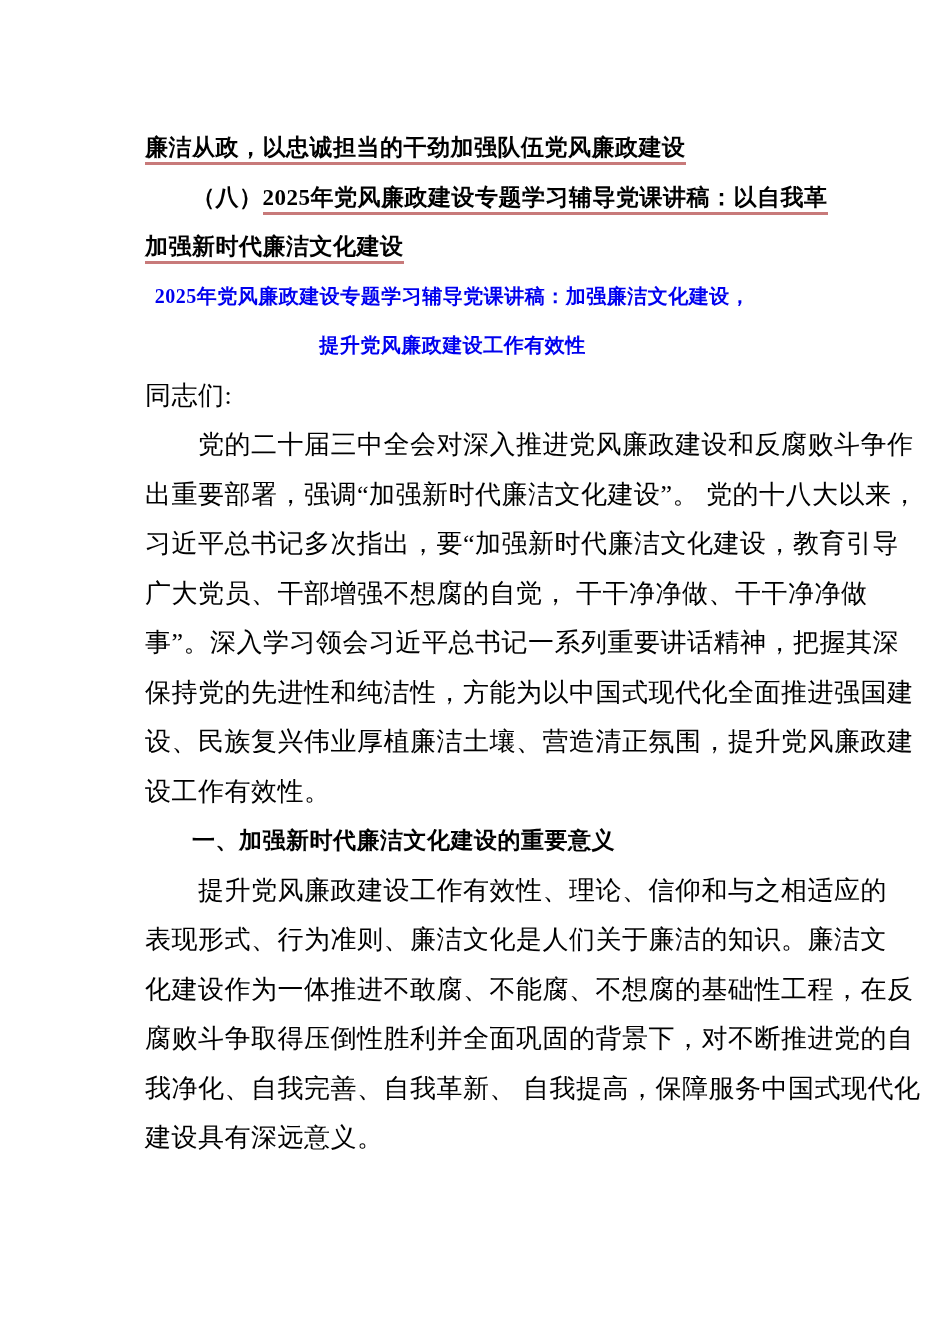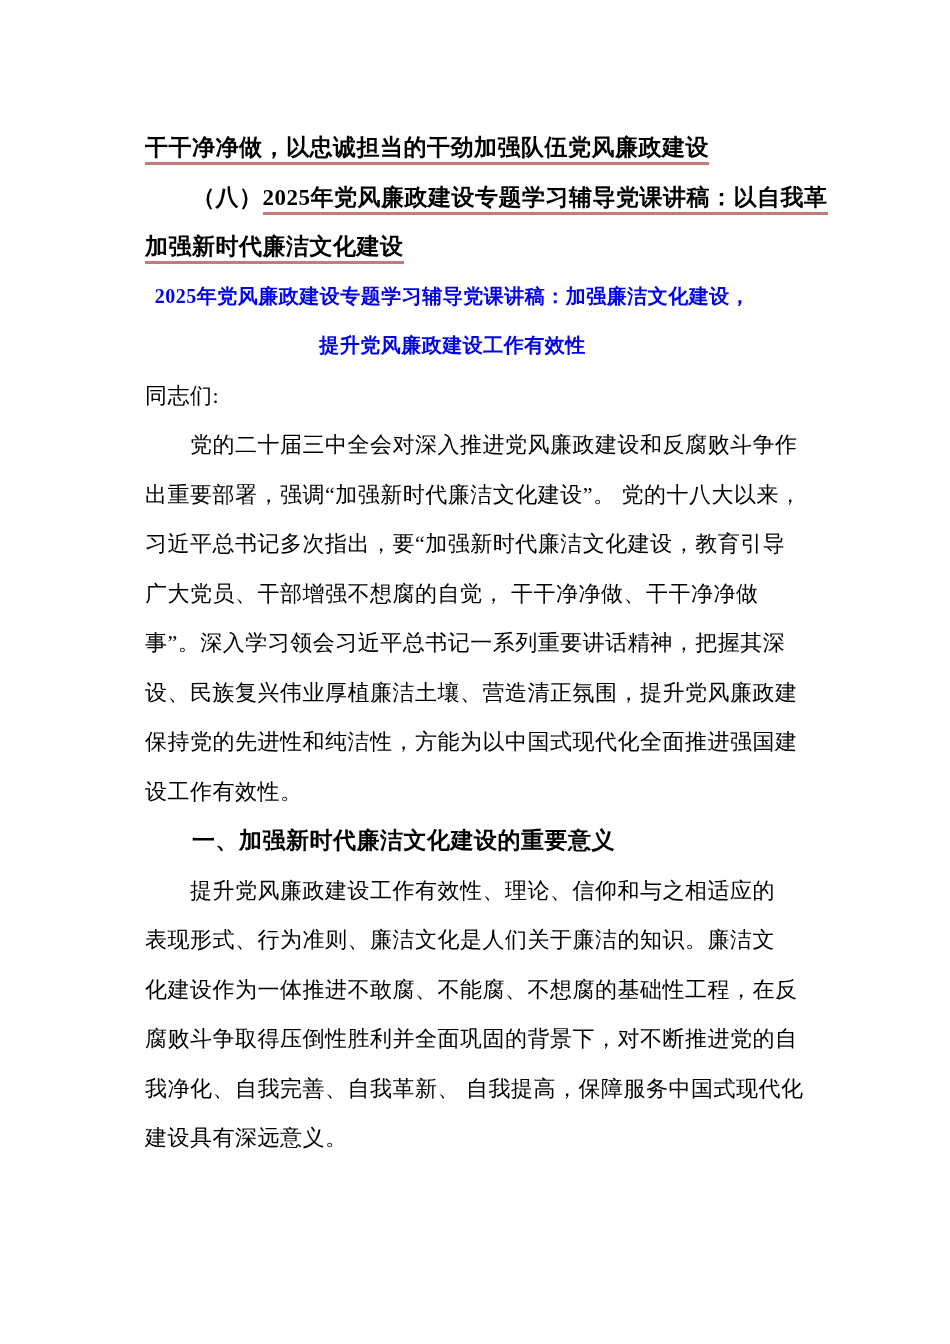--- a/index.html
+++ b/index.html
@@ -22,21 +22,21 @@
     background: var(--page-bg);
   }
   .content {
     position: absolute;
     left: 145px; top: 123px;
     width: 670px;
   }
   .line {
     height: 49.5px;
     line-height: 49.5px;
-    font-size: 22px;
+    font-size: 26px;
     letter-spacing: 0.5px;
     white-space: nowrap;
   }
   .bold {
     font-weight: 700;
     font-size: 23px;
   }
   .ul {
     border-bottom: 3px solid var(--underline-red);
     padding-bottom: 2px;
@@ -49,38 +49,38 @@
     width: 715px;
     margin-left: -50px;
   }
 </style>
 </head>
 <body>
 
 <div class="page">
   <div class="content">
 
-    <div class="line bold"><span class="ul">干干净净做，以忠诚担当的干劲加强队伍党风廉政建设</span></div>
+    <div class="line bold"><span class="ul">廉洁从政，以忠诚担当的干劲加强队伍党风廉政建设</span></div>
 
     <div class="line bold"><span>　　（八）</span><span class="ul">2025年党风廉政建设专题学习辅导党课讲稿：以自我革</span></div>
 
     <div class="line bold"><span class="ul">加强新时代廉洁文化建设</span></div>
 
     <div class="line title-line">2025年党风廉政建设专题学习辅导党课讲稿：加强廉洁文化建设，</div>
     <div class="line title-line">提升党风廉政建设工作有效性</div>
 
     <div class="line">同志们:</div>
 
     <div class="line">　　党的二十届三中全会对深入推进党风廉政建设和反腐败斗争作</div>
     <div class="line">出重要部署，强调“加强新时代廉洁文化建设”。 党的十八大以来，</div>
     <div class="line">习近平总书记多次指出，要“加强新时代廉洁文化建设，教育引导</div>
     <div class="line">广大党员、干部增强不想腐的自觉， 干干净净做、干干净净做</div>
     <div class="line">事”。深入学习领会习近平总书记一系列重要讲话精神，把握其深</div>
+    <div class="line">保持党的先进性和纯洁性，方能为以中国式现代化全面推进强国建</div>
     <div class="line">设、民族复兴伟业厚植廉洁土壤、营造清正氛围，提升党风廉政建</div>
-    <div class="line">保持党的先进性和纯洁性，方能为以中国式现代化全面推进强国建</div>
     <div class="line">设工作有效性。</div>
 
     <div class="line bold">　　一、加强新时代廉洁文化建设的重要意义</div>
 
     <div class="line">　　提升党风廉政建设工作有效性、理论、信仰和与之相适应的</div>
     <div class="line">表现形式、行为准则、廉洁文化是人们关于廉洁的知识。廉洁文</div>
     <div class="line">化建设作为一体推进不敢腐、不能腐、不想腐的基础性工程，在反</div>
     <div class="line">腐败斗争取得压倒性胜利并全面巩固的背景下，对不断推进党的自</div>
     <div class="line">我净化、自我完善、自我革新、 自我提高，保障服务中国式现代化</div>
     <div class="line">建设具有深远意义。</div>

